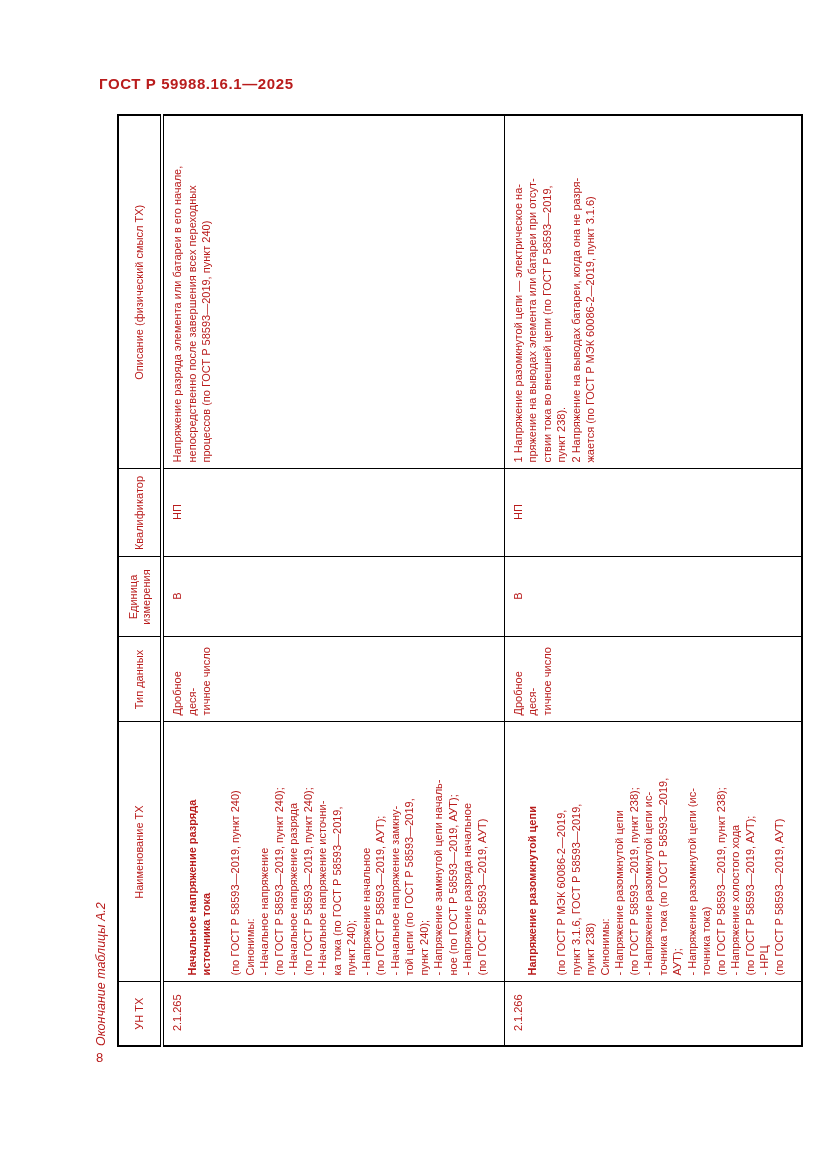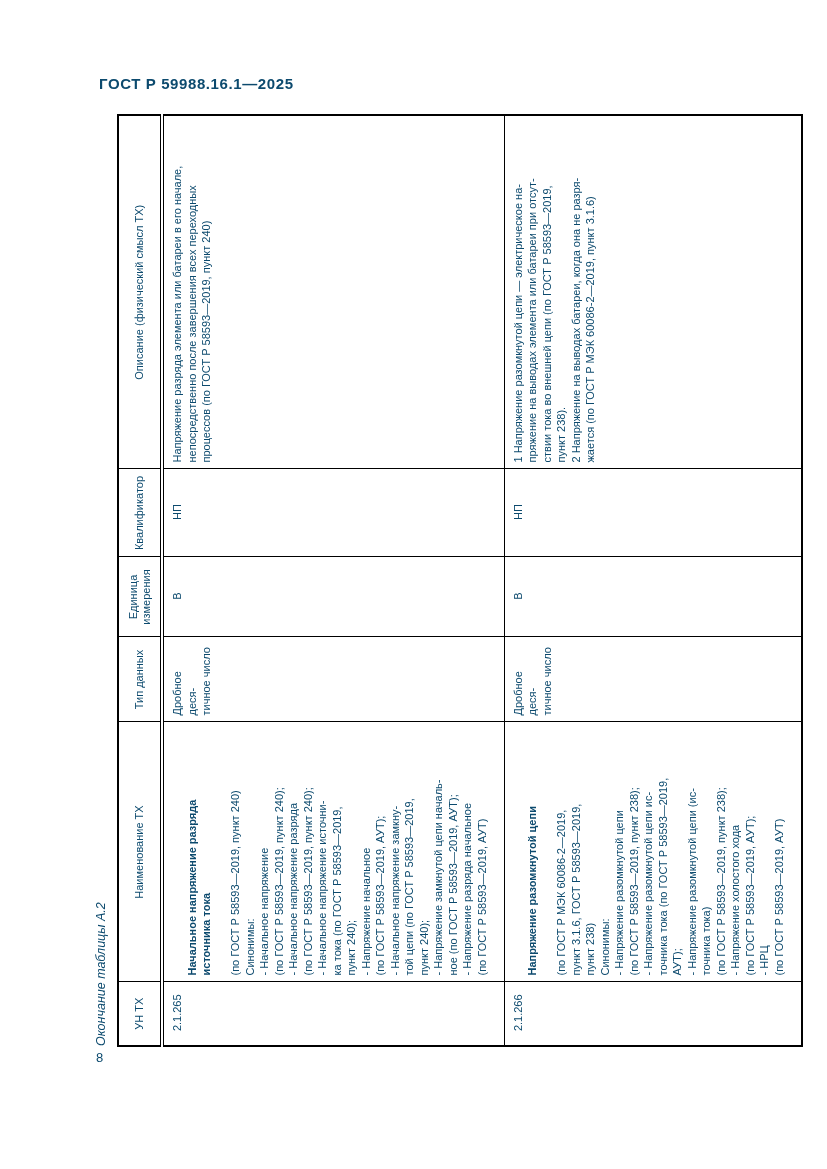--- a/index.html
+++ b/index.html
@@ -4,21 +4,21 @@
 <style>
   * { margin: 0; padding: 0; box-sizing: border-box; }
   html, body { background: #e8e8e8; }
   .sheet {
     position: relative;
     width: 827px;
     height: 1169px;
     background: #ffffff;
     overflow: hidden;
     font-family: "Liberation Sans", sans-serif;
-    color: #0c4a6e;
+    color: #b91c1c;
   }
   .doc-code {
     position: absolute;
     left: 99px;
     top: 75px;
     font-size: 15px;
     font-weight: bold;
     letter-spacing: 0.6px;
     white-space: nowrap;
   }

